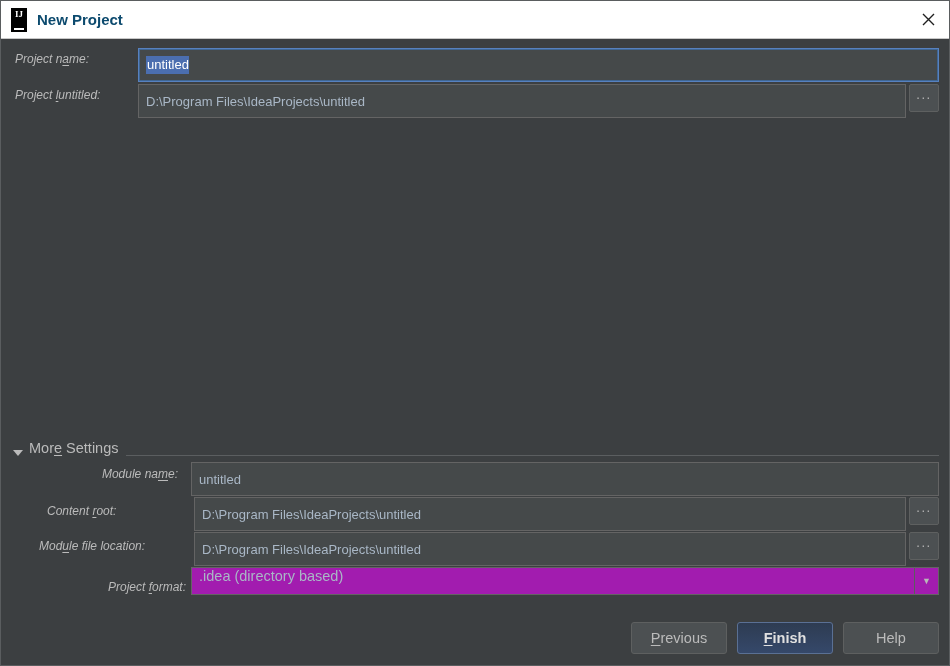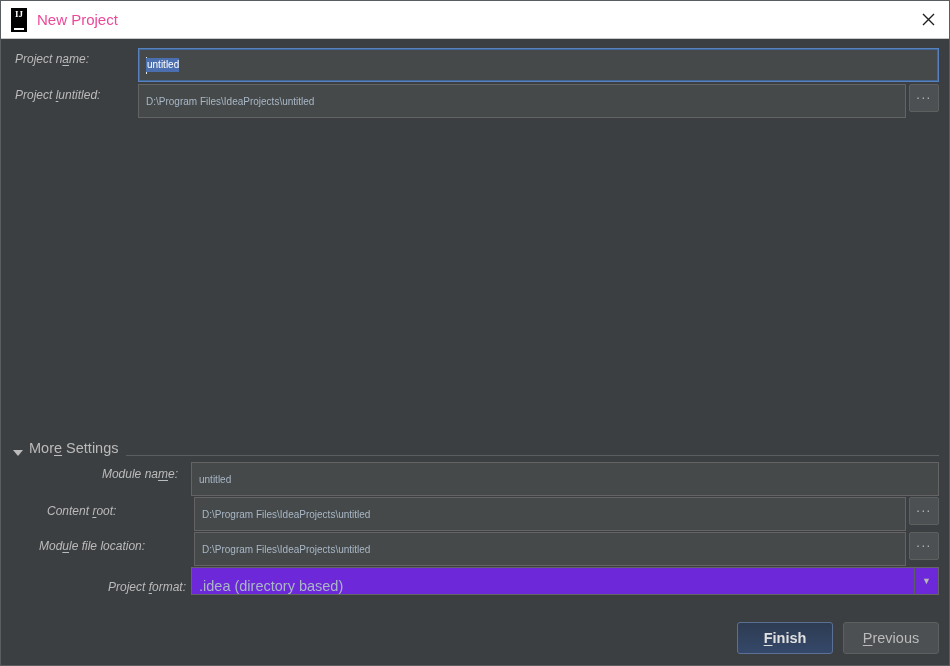--- a/index.html
+++ b/index.html
@@ -56,22 +56,23 @@
     line-height: 10px;
   }
   .app-icon .bar {
     position: absolute;
     left: 3px; right: 3px; bottom: 2px;
     height: 2px;
     background: #ffffff;
   }
   .title-text {
     font-size: 15px;
-    color: #ec4899;
+    color: #0c4a6e;
     font-family: "Liberation Sans", sans-serif;
+    font-weight: bold;
   }
   .titlebar-close {
     position: absolute;
     right: 0; top: 0;
     width: 46px; height: 37px;
     display: flex; align-items: center; justify-content: center;
     cursor: default;
   }
   .titlebar-close svg { display: block; }
 
@@ -97,21 +98,21 @@
     font-style: italic;
   }
   .lbl u { text-decoration: underline; text-underline-offset: 2px; }
 
   
   .field {
     position: absolute;
     background: #45494a;
     border: 1px solid #646464;
     color: #a9b7c6;
-    font-size: 10px;
+    font-size: 13px;
     display: flex;
     align-items: center;
     padding: 16px 7px;
     height: 28px;
     overflow: hidden;
     white-space: nowrap;
   }
   .field.focused {
     border: 1px solid #5781bf;
     box-shadow: 0 0 0 1px #3f6694 inset;
@@ -142,25 +143,25 @@
     font-size: 13px;
     display: flex; align-items: center; justify-content: center;
     letter-spacing: 1.5px;
     line-height: 6px;
     padding-bottom: 7px;
   }
 
   
   .combo {
     position: absolute;
-    background: #6d28d9;
+    background: #a21caf;
     border: 1px solid #646464;
     height: 28px;
     display: flex;
-    align-items: flex-end;
+    align-items: flex-start;
   }
   .combo .ctext {
     flex: 1 1 auto;
     padding: 0 7px;
     font-size: 14.5px;
     color: #a9b7c6;
     white-space: nowrap;
     overflow: hidden;
   }
   .combo .carrow {
@@ -303,22 +304,25 @@
 
     <div class="row" style="left:38px; top:542px; width:147px; justify-content:flex-end;">
       <span class="lbl"><span>Project </span><u>f</u><span>ormat:</span></span>
     </div>
     <div class="combo" style="left:190px; top:528px; width:748px;">
       <span class="ctext">.idea (directory based)</span>
       <span class="carrow">▼</span>
     </div>
 
     <div class="buttons">
+      <div class="btn">
+          <span><u>P</u><span>revious</span></span>
+        </div>
       <div class="btn default">
           <span><u>F</u><span>inish</span></span>
         </div>
       <div class="btn">
-          <span><u>P</u><span>revious</span></span>
+          <span>Help</span>
         </div>
     </div>
 
   </div>
 </div>
 
 </body></html>

